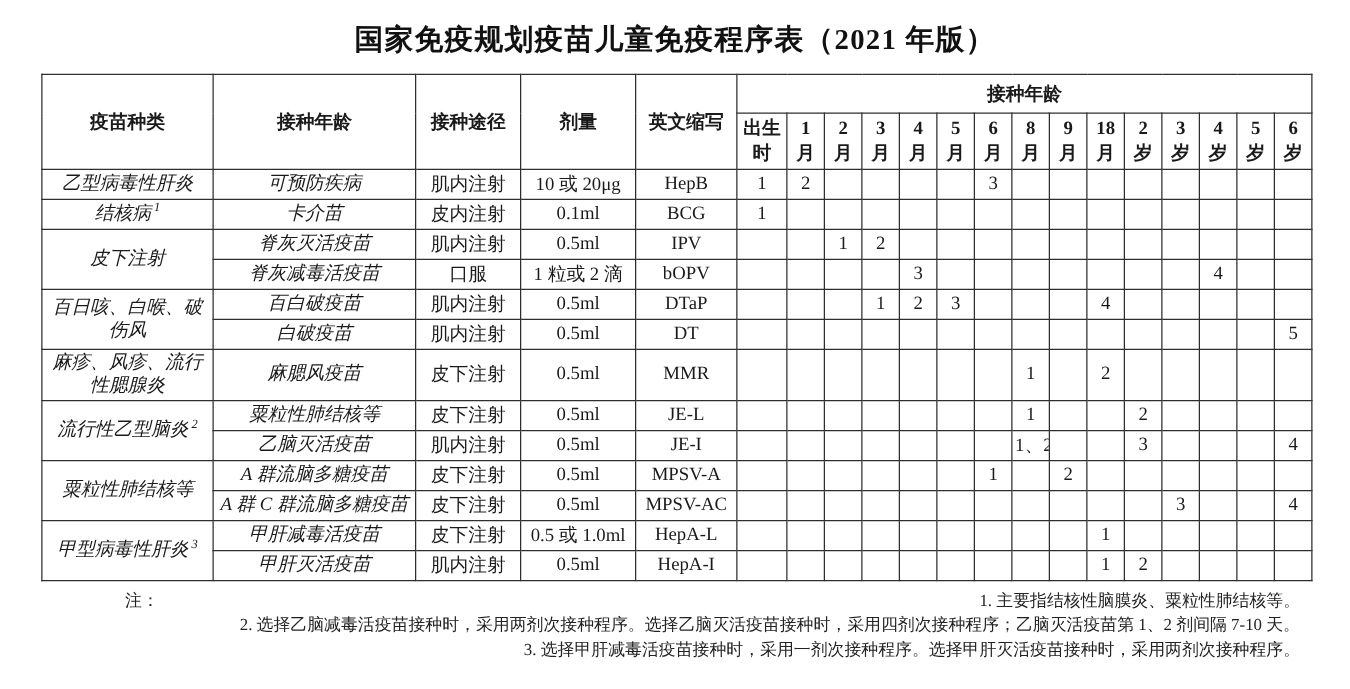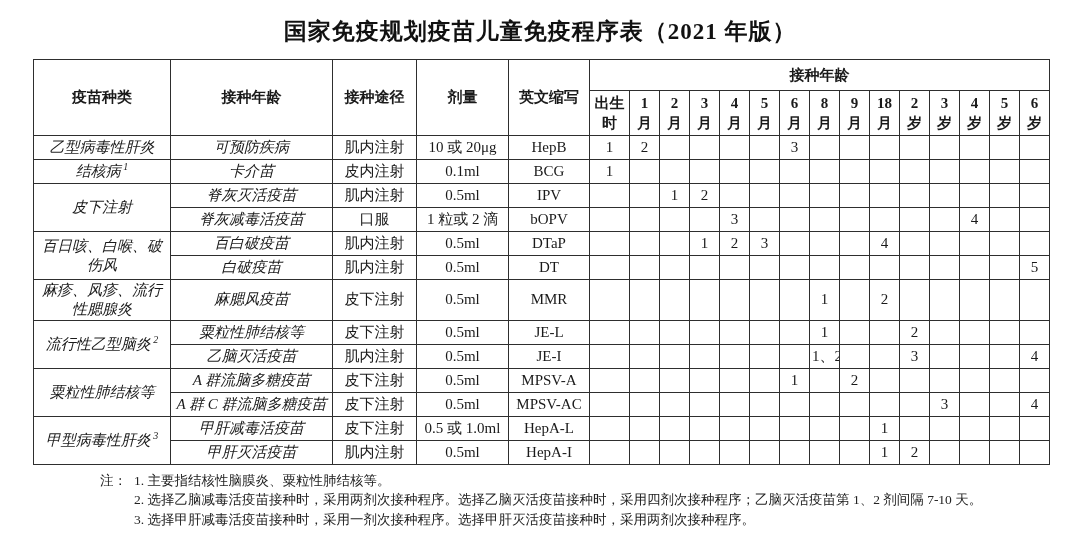--- a/index.html
+++ b/index.html
@@ -56,21 +56,21 @@
   .notes{
     margin:6px 0 0 100px;
     font-size:13.5px;
     line-height:1.45;
     color:#222;
     width:940px;
   }
   .notes .note-line{display:flex;}
   .notes .note-label{white-space:pre;width:34px;flex:0 0 34px;}
   .notes .note-indent{width:34px;flex:0 0 34px;}
-  .notes .note-text{flex:1;}
+  .notes .note-text{flex:1;text-align:right;}
 </style>
 </head>
 <body>
 
 <div class="page-title">国家免疫规划疫苗儿童免疫程序表（2021 年版）</div>
 
 <table class="schedule">
   <colgroup>
     <col style="width:137px">
       <col style="width:162px">

